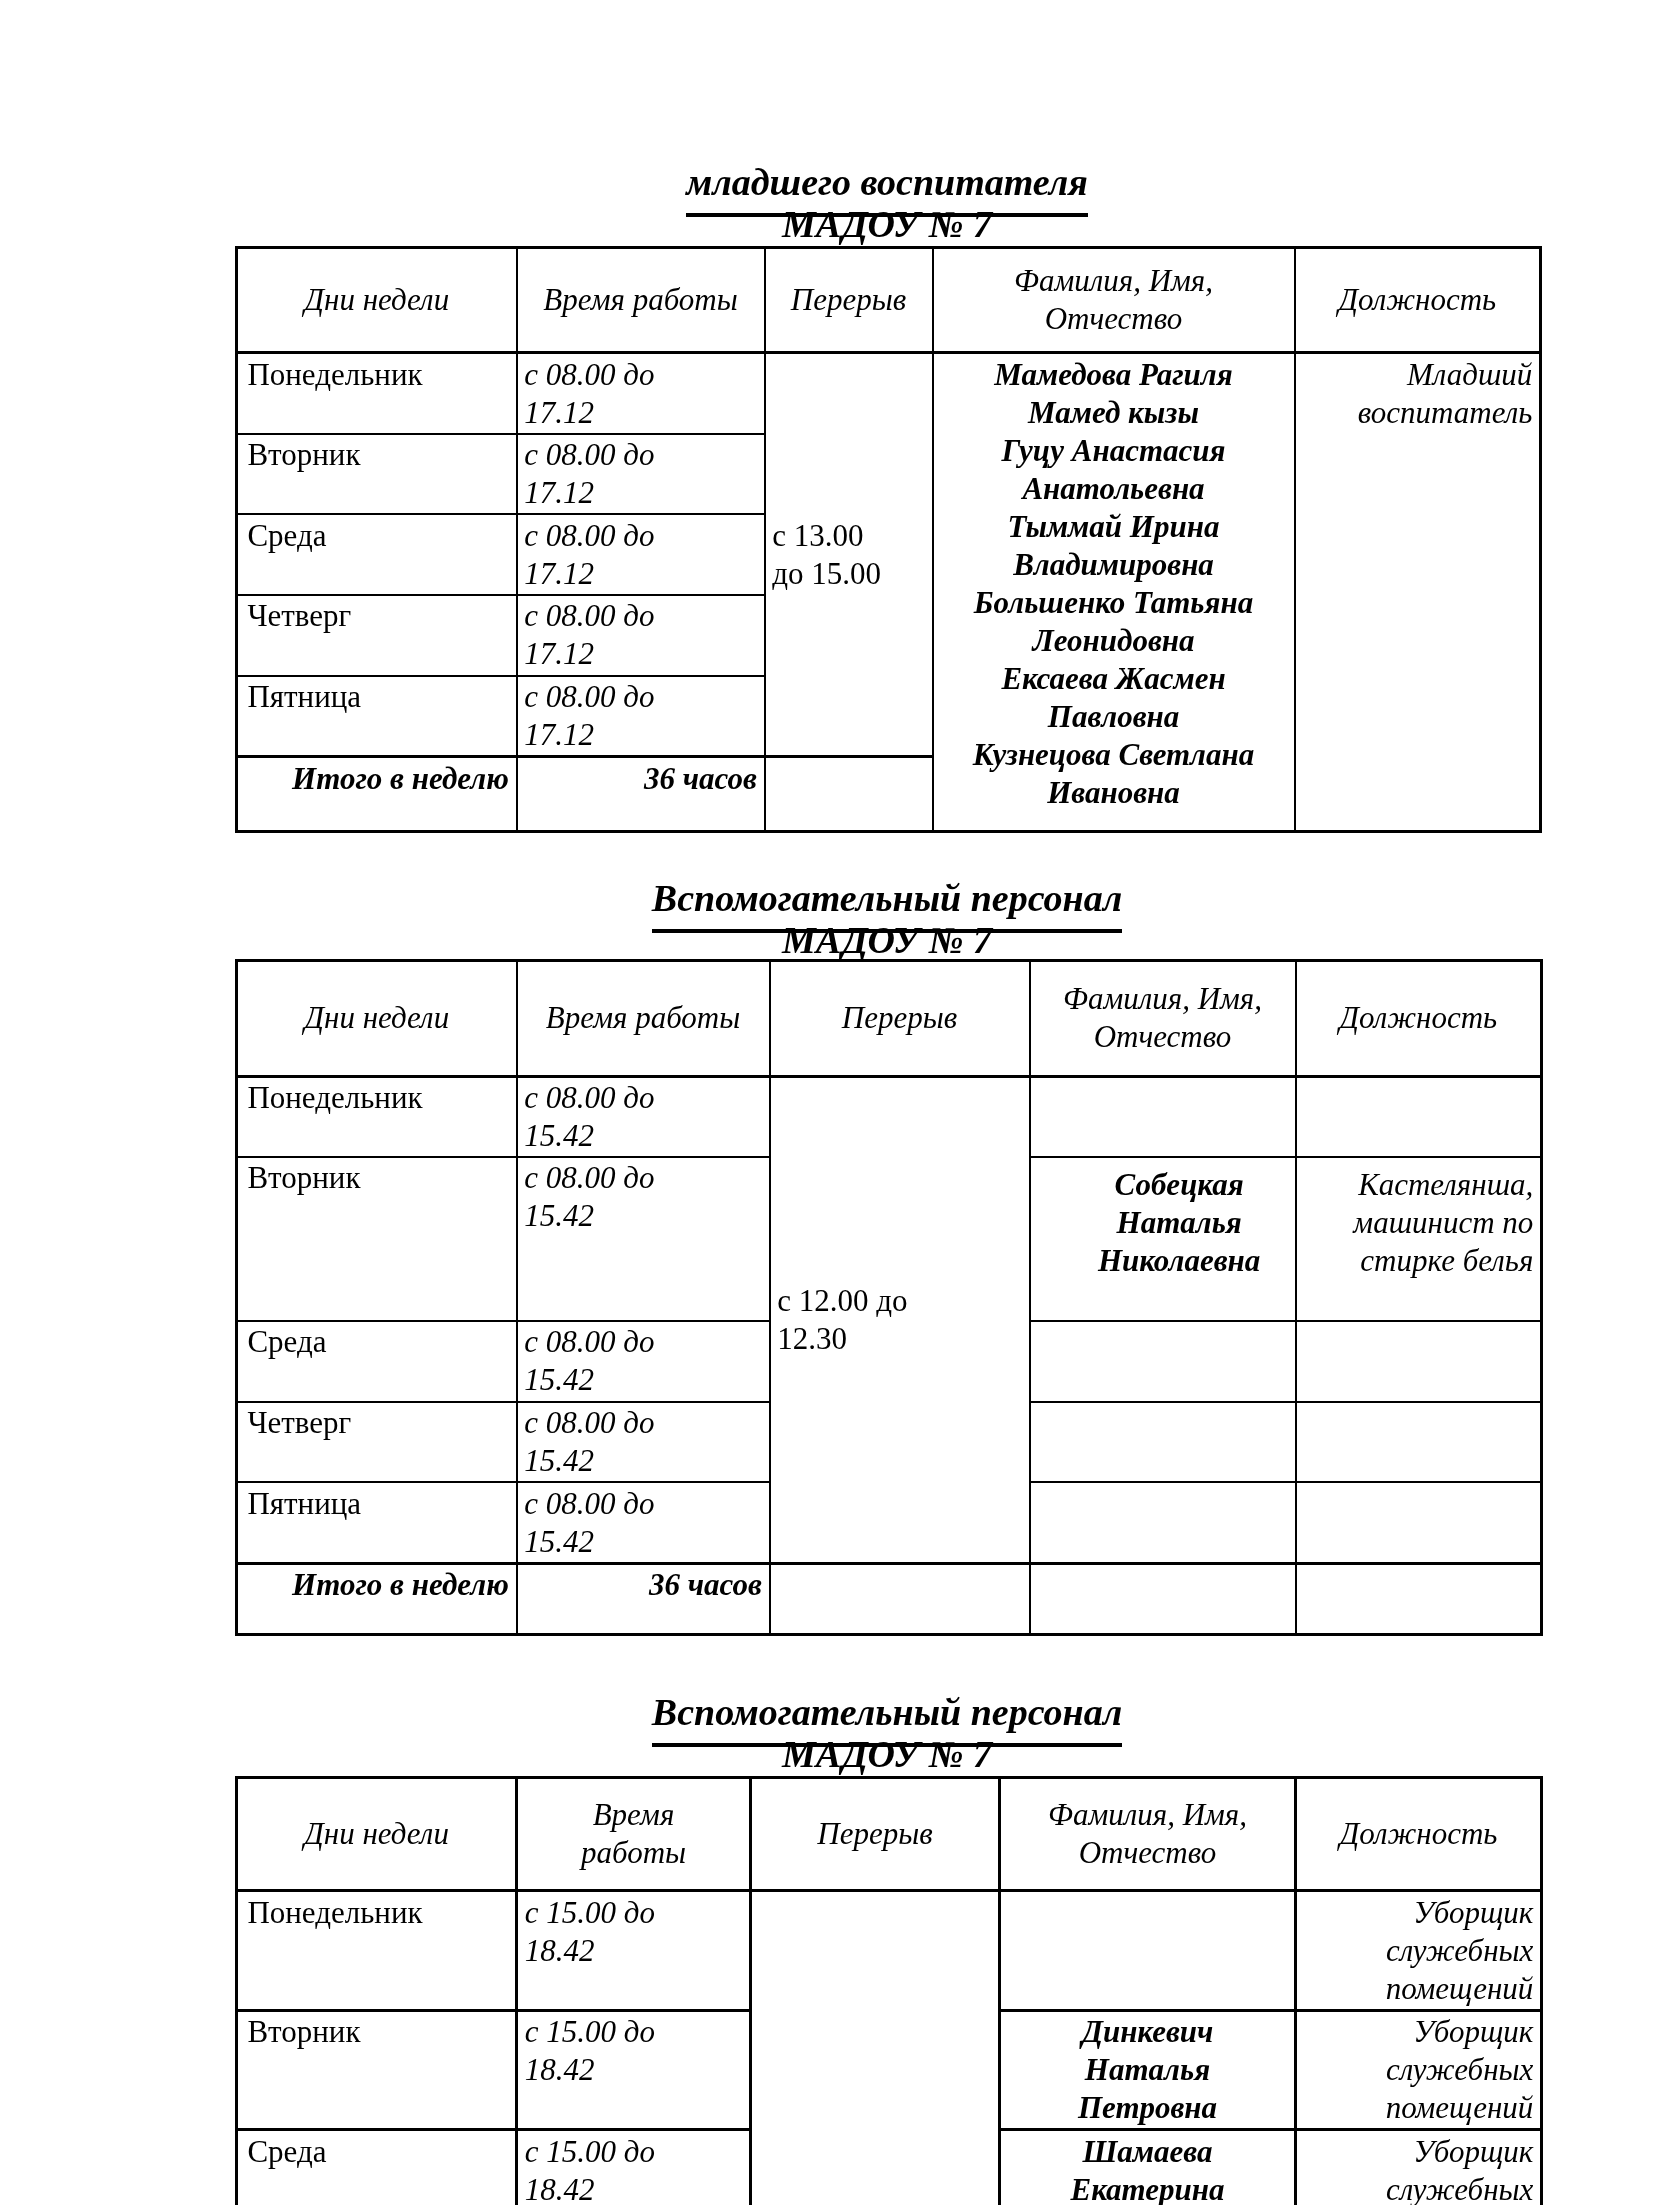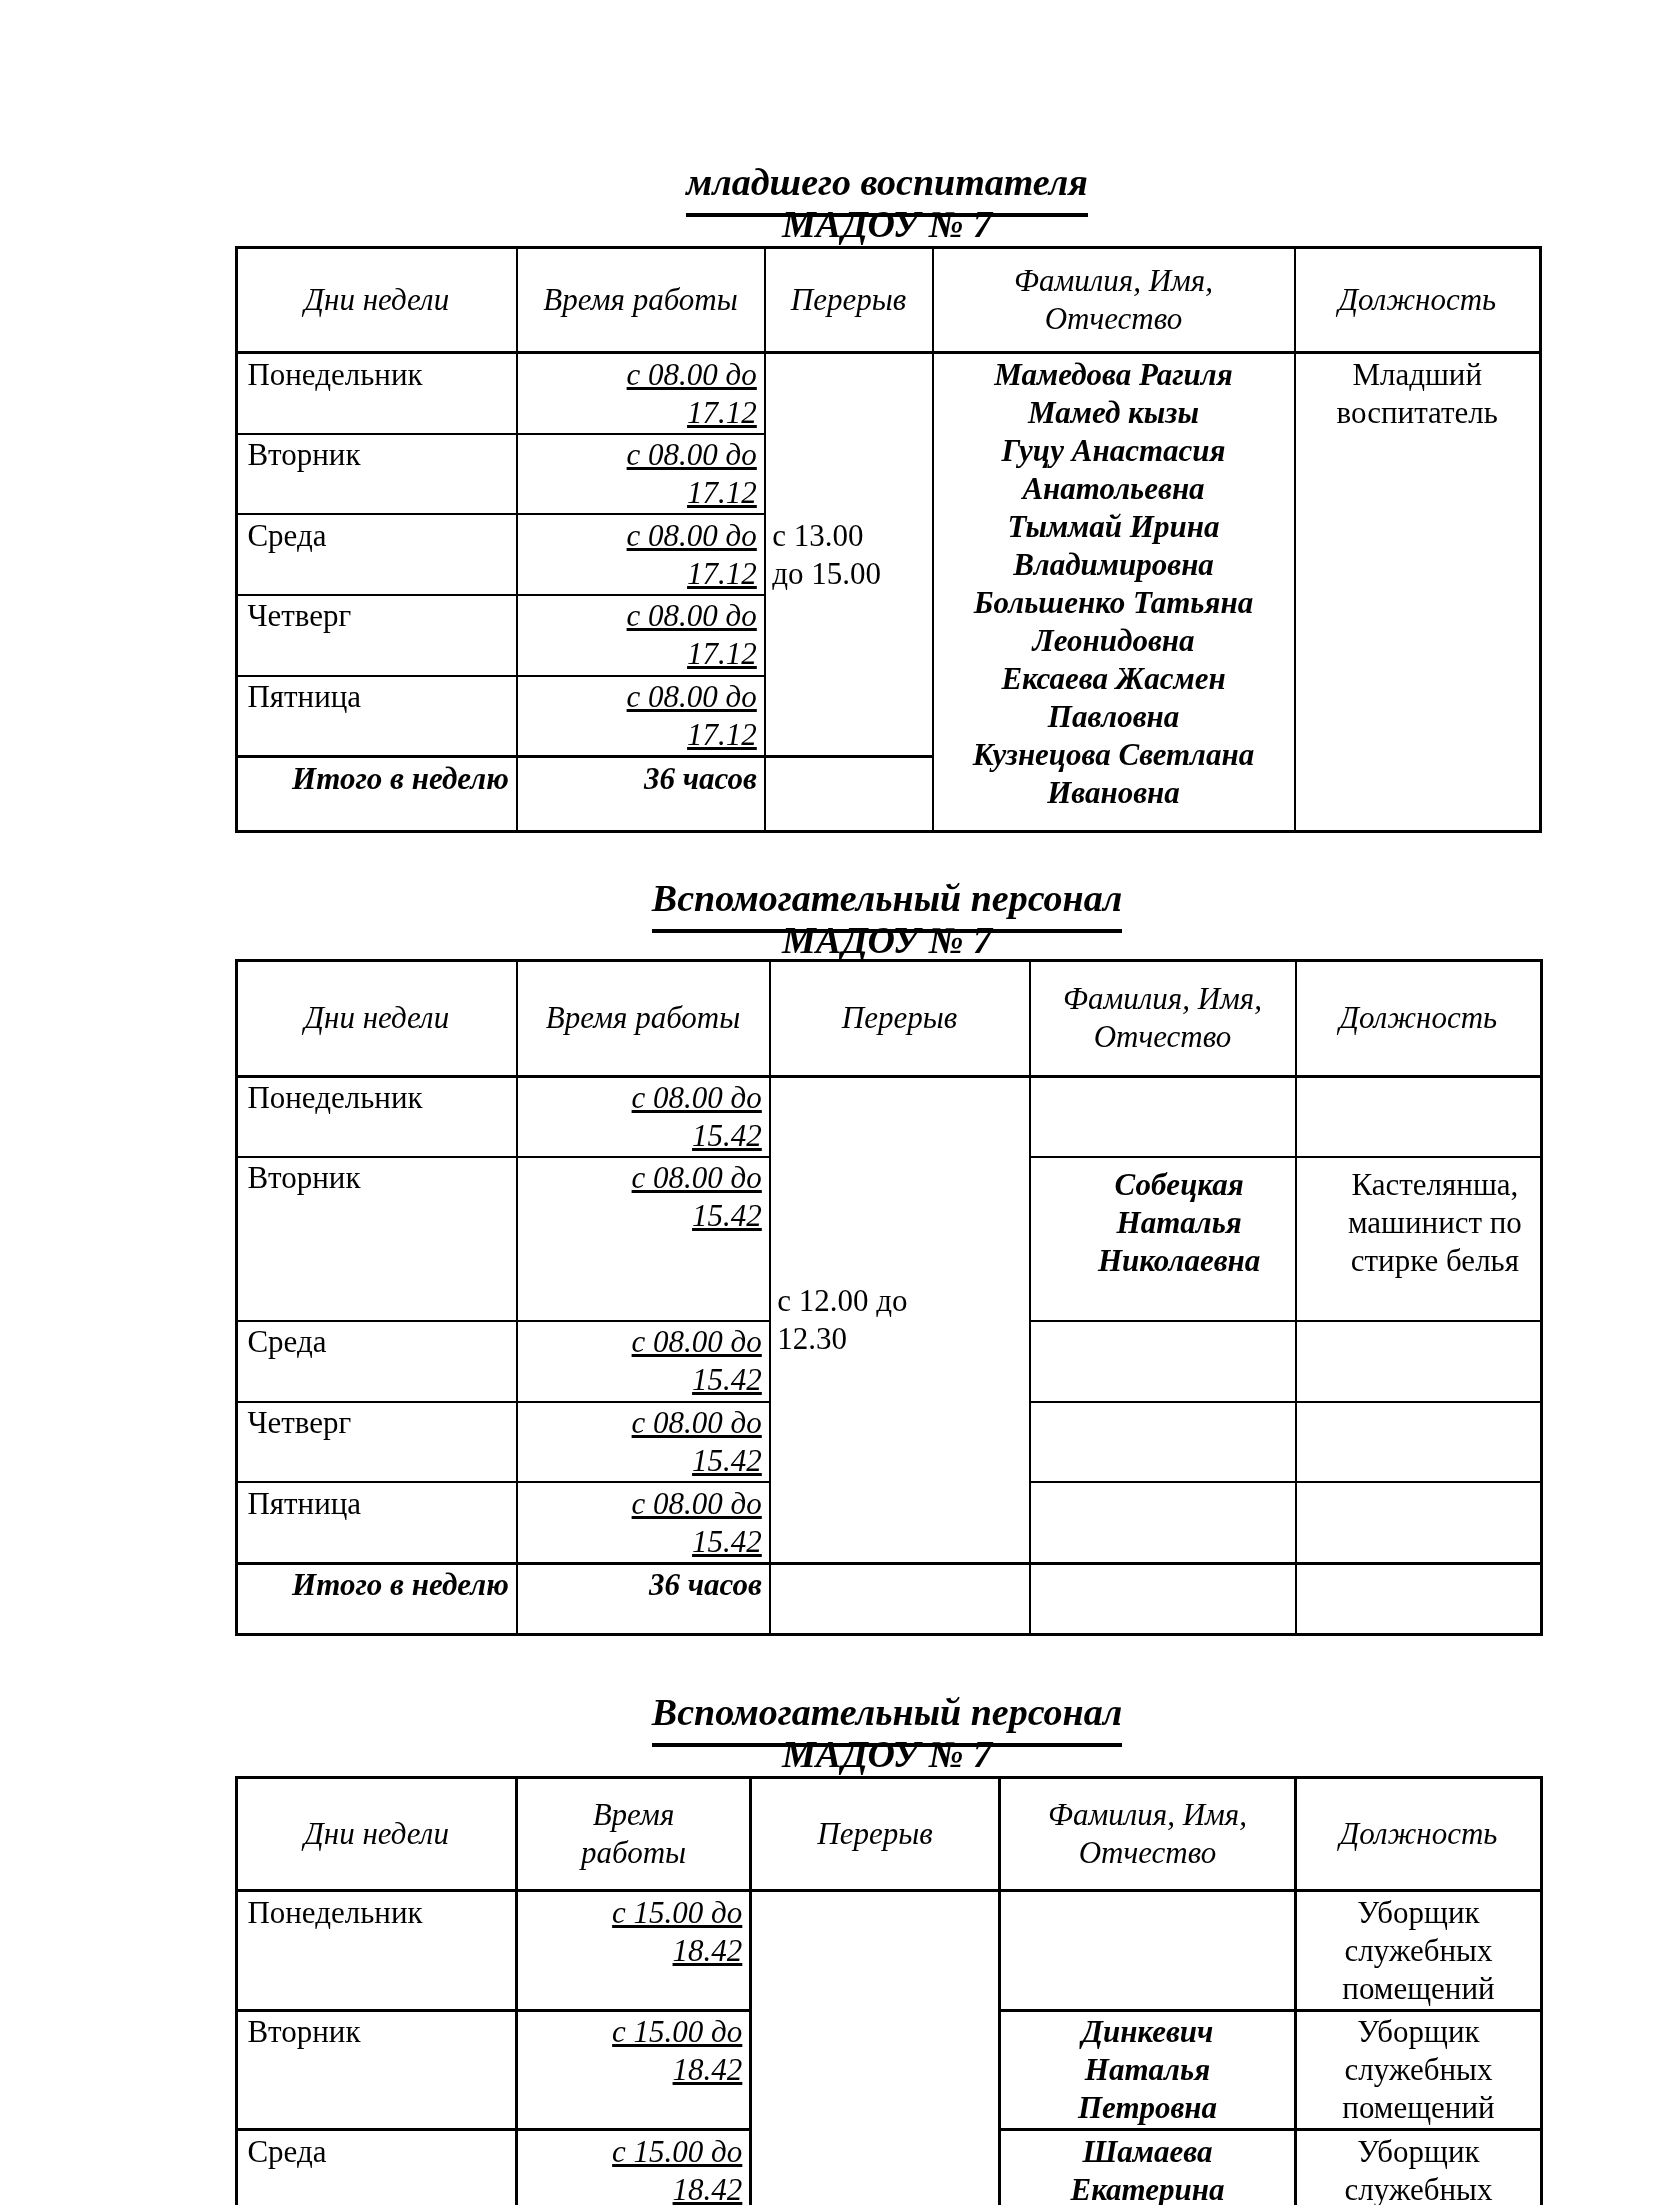--- a/index.html
+++ b/index.html
@@ -20,24 +20,24 @@
   td{border:2px solid #000;vertical-align:top;padding:1.3px 6.7px;
      font-size:31px;line-height:38px;white-space:pre-line;overflow:hidden;}
   table.t3 td{border-width:3.4px;}
   tr.hdr td{border-bottom-width:3.4px;vertical-align:middle;text-align:center;font-style:italic;}
   tr.total td{border-top-width:3.4px;}
   table.t1{margin-top:1.3px;}
   table.t2{margin-top:-2.7px;}
   table.t3{margin-top:1.3px;border-bottom:4.7px solid #000;}
 
   td.day{text-align:left;padding-left:9.4px;}
-  td.time{text-align:right;font-style:italic;text-decoration:underline;}
+  td.time{text-align:left;font-style:italic;}
   td.brk{text-align:left;vertical-align:middle;}
   td.names{text-align:center;font-weight:bold;font-style:italic;}
-  td.pos{text-align:center;}
+  td.pos{text-align:right;font-style:italic;}
   td.total-label{font-weight:bold;font-style:italic;text-align:right;padding-left:9.4px;}
   td.total-value{font-weight:bold;font-style:italic;text-align:right;}
   td.pad-top{padding-top:8px;padding-left:40px;}
 </style>
 </head>
 <body>
 
 <div class="sheet">
 
   <div class="headings t1-head">

